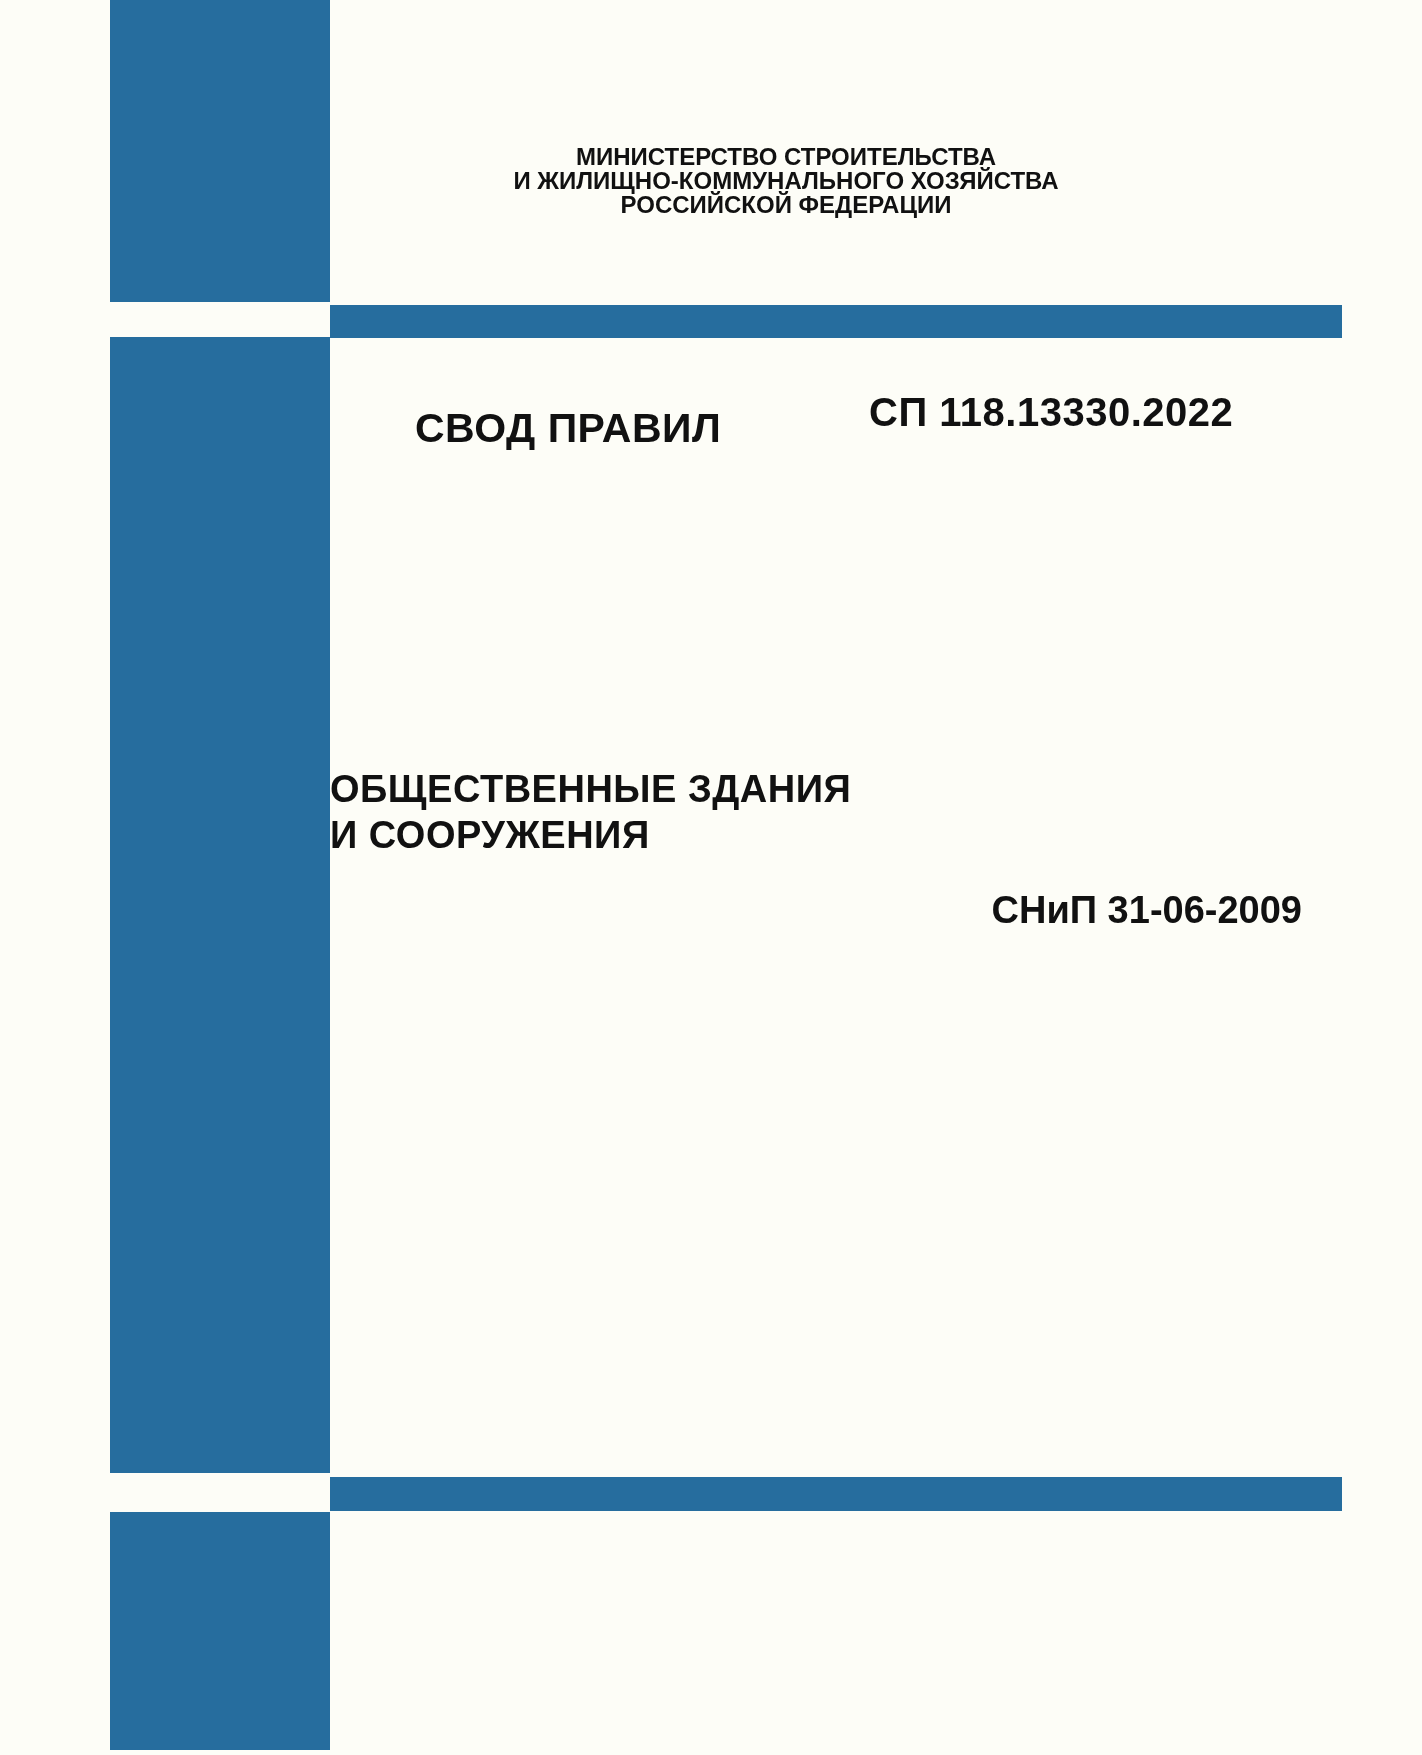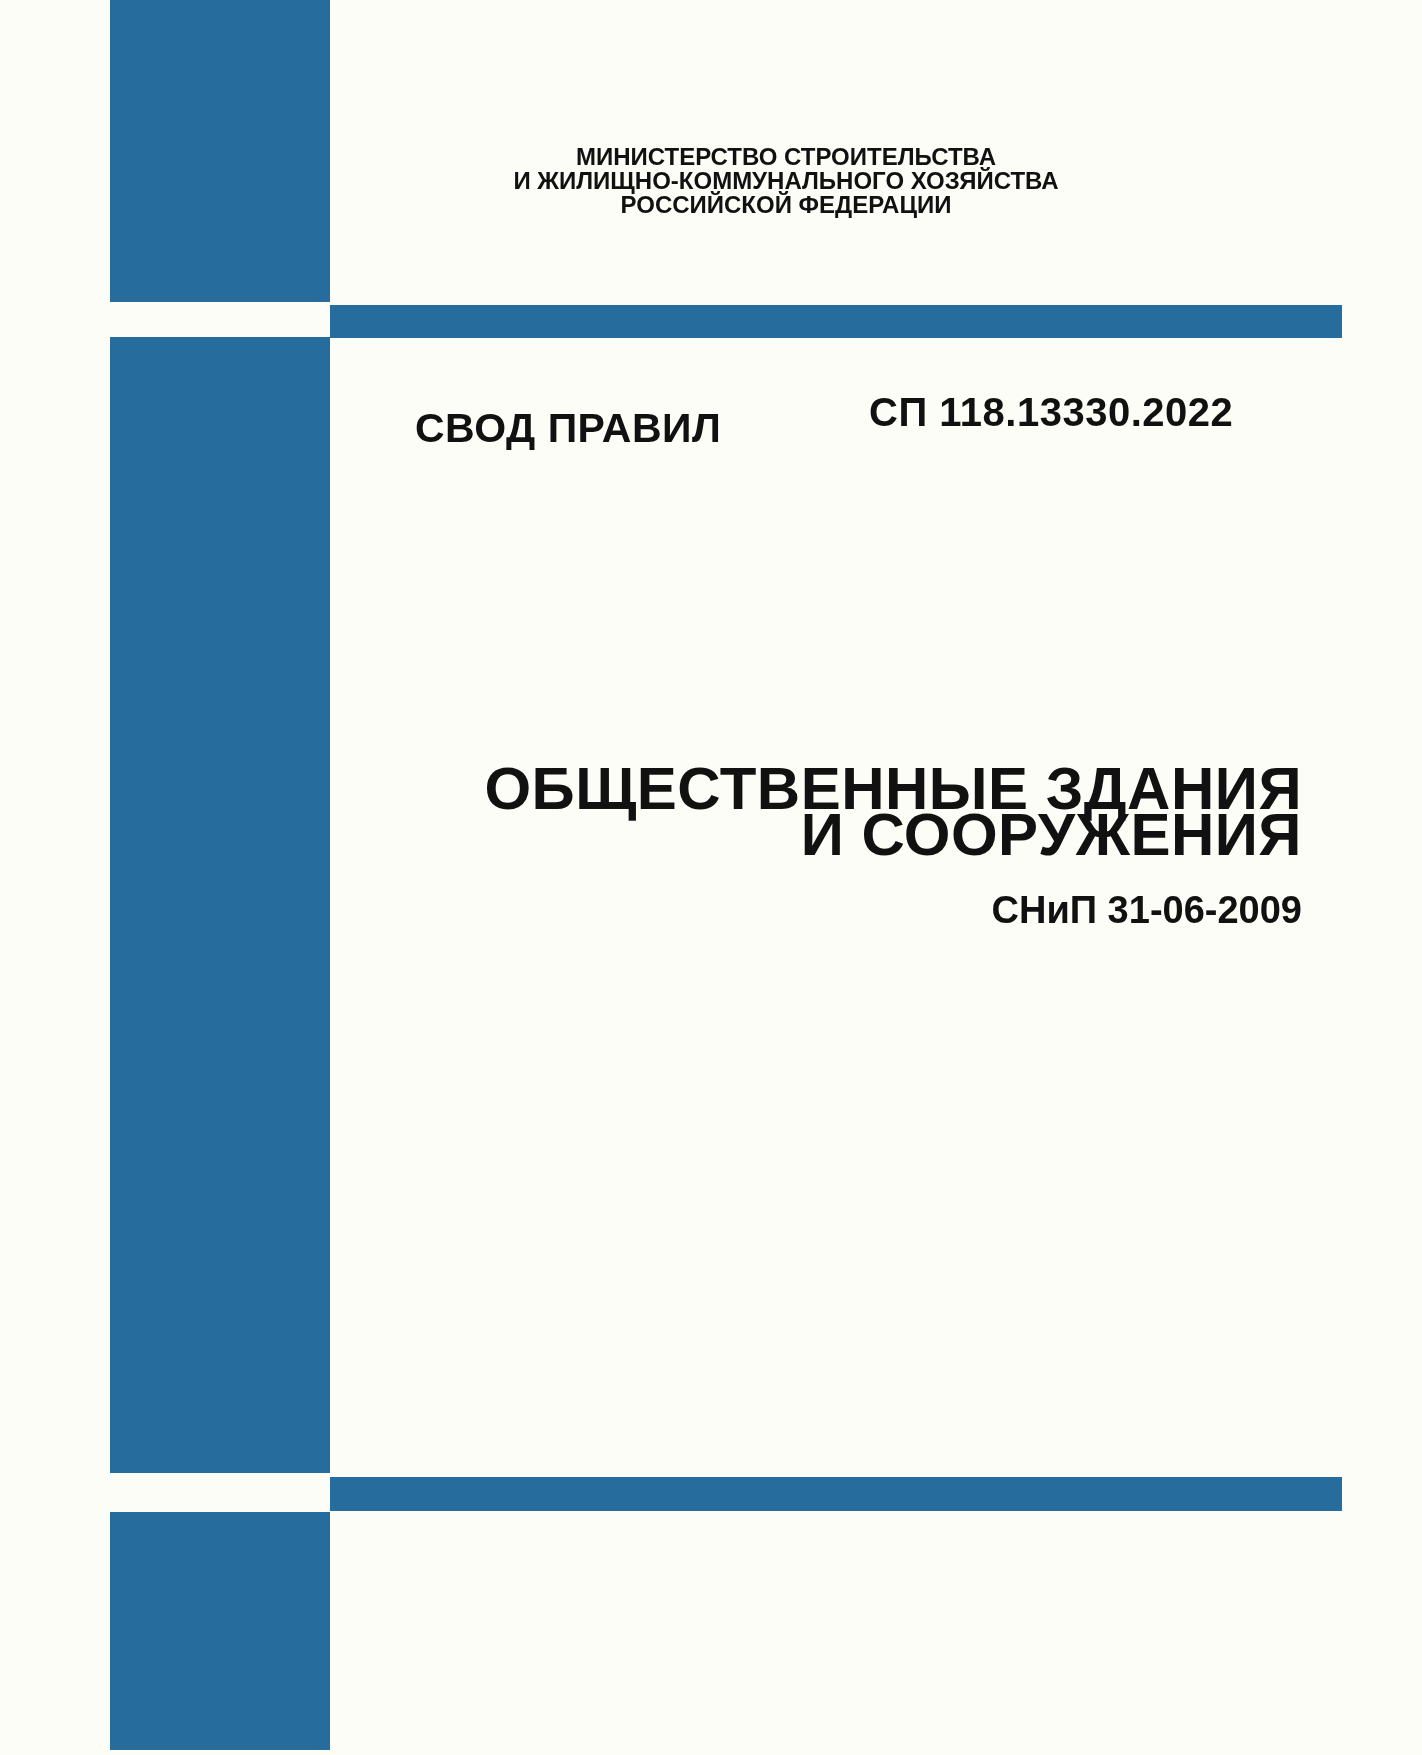--- a/index.html
+++ b/index.html
@@ -37,22 +37,22 @@
     margin-top:16px;
   }
   .doc-number{
     position:absolute;left:849px;top:392px;
     font-size:40px;line-height:40px;font-weight:bold;
     letter-spacing:0.5px;
     margin-left:20px;
   }
   .doc-title{
     position:absolute;left:330px;top:766px;width:972px;
-    text-align:right;
-    font-size:60px;line-height:46px;font-weight:bold;
+    text-align:left;
+    font-size:38px;line-height:46px;font-weight:bold;
     letter-spacing:0.5px;
     white-space:pre-line;
   }
   .doc-subtitle{
     position:absolute;left:330px;top:893px;width:972px;
     text-align:right;
     font-size:38px;line-height:34px;font-weight:bold;
   }
 </style>
 </head>

